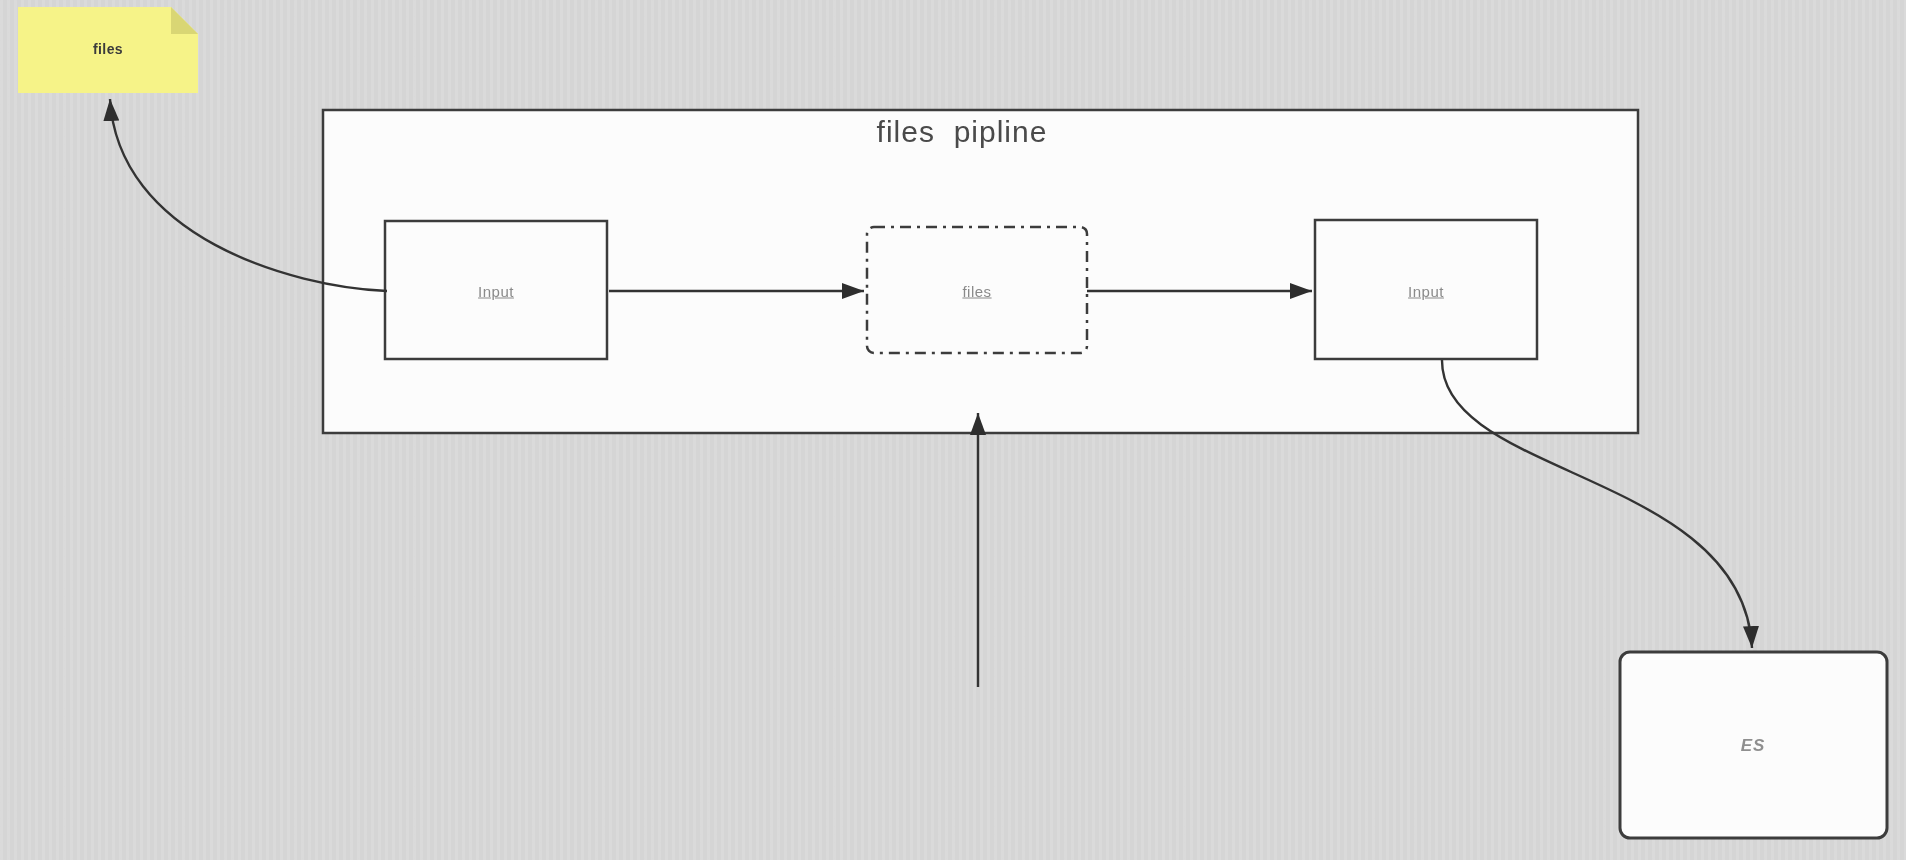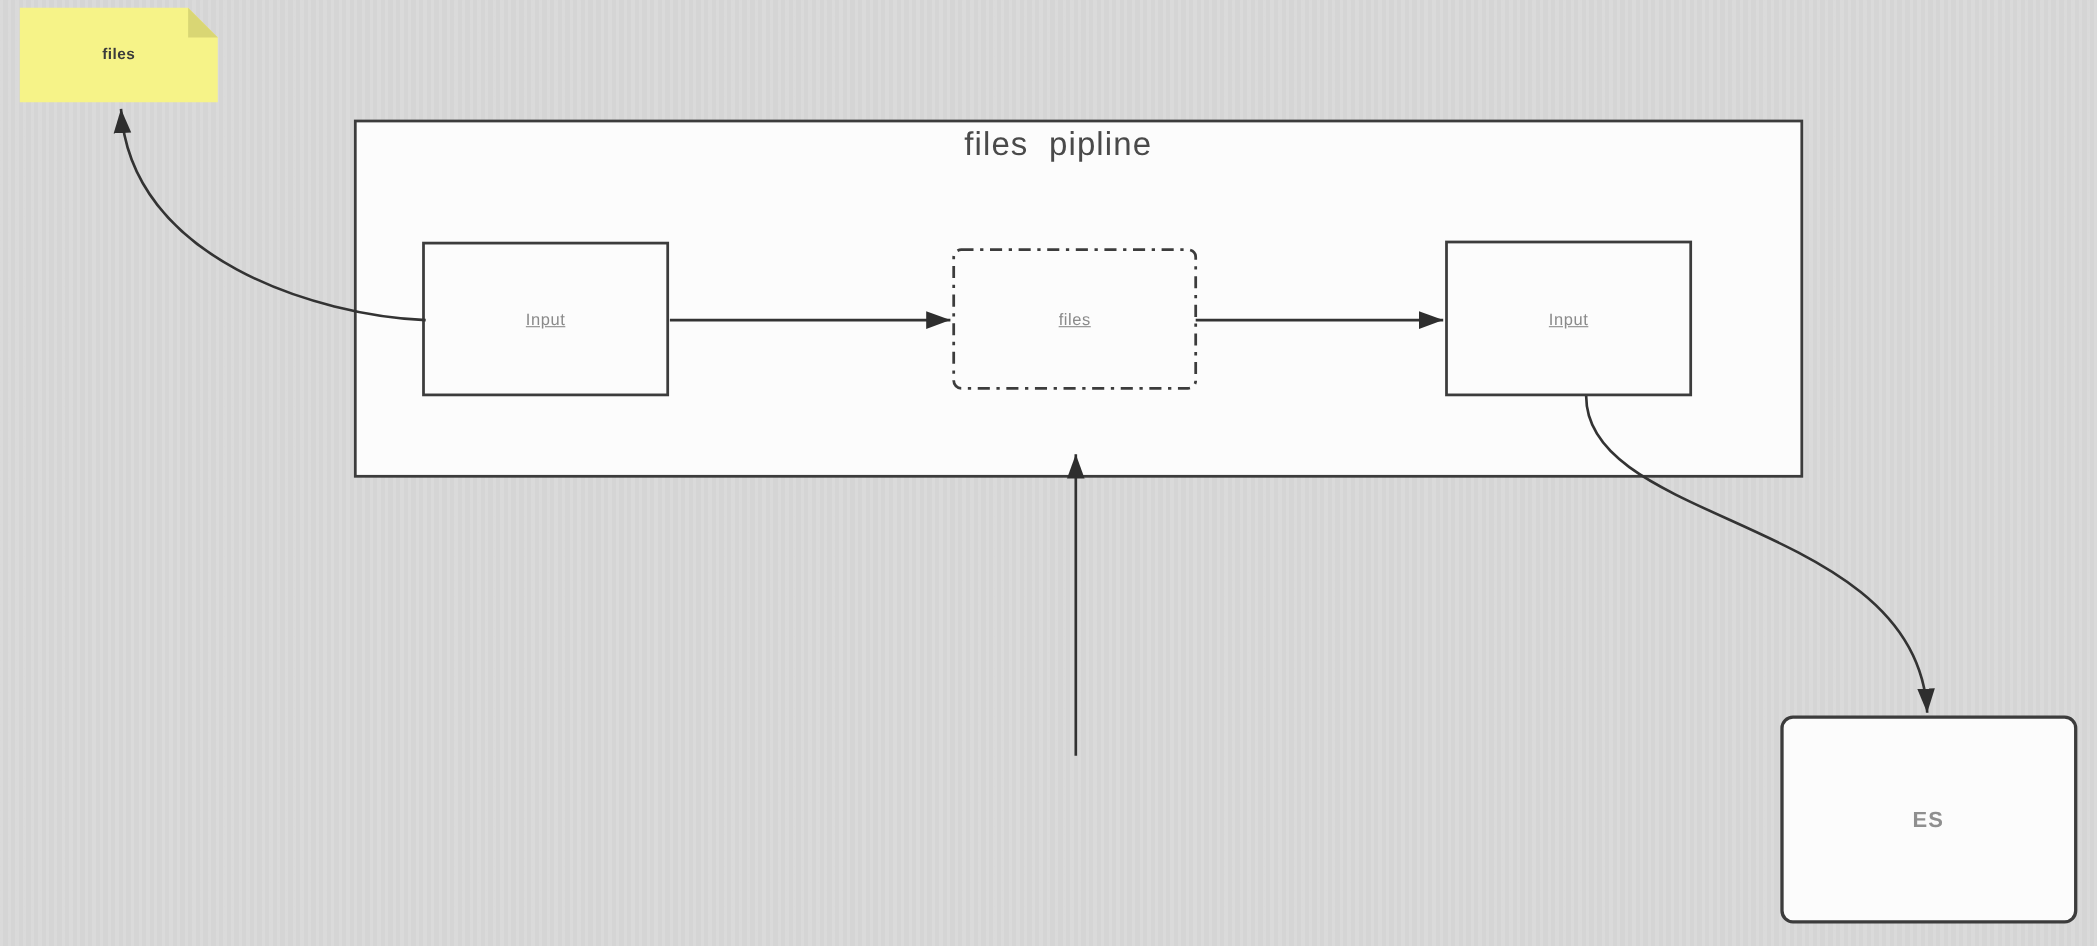--- a/index.html
+++ b/index.html
@@ -54,24 +54,25 @@
     color: #4a4a4a;
     letter-spacing: 1px;
   }
   .node-label {
     font-size: 15px;
     color: #8a8a8a;
     letter-spacing: 0.5px;
     text-decoration: underline;
   }
   .es-label {
-    font-size: 20px;
+    font-size: 17px;
     color: #8f8f8f;
     font-weight: bold;
     letter-spacing: 1px;
+    font-style: italic;
   }
   .note-label {
     font-size: 14px;
     color: #3b3b3b;
     font-weight: bold;
     letter-spacing: 0.4px;
   }
 </style>
 </head>
 <body>

